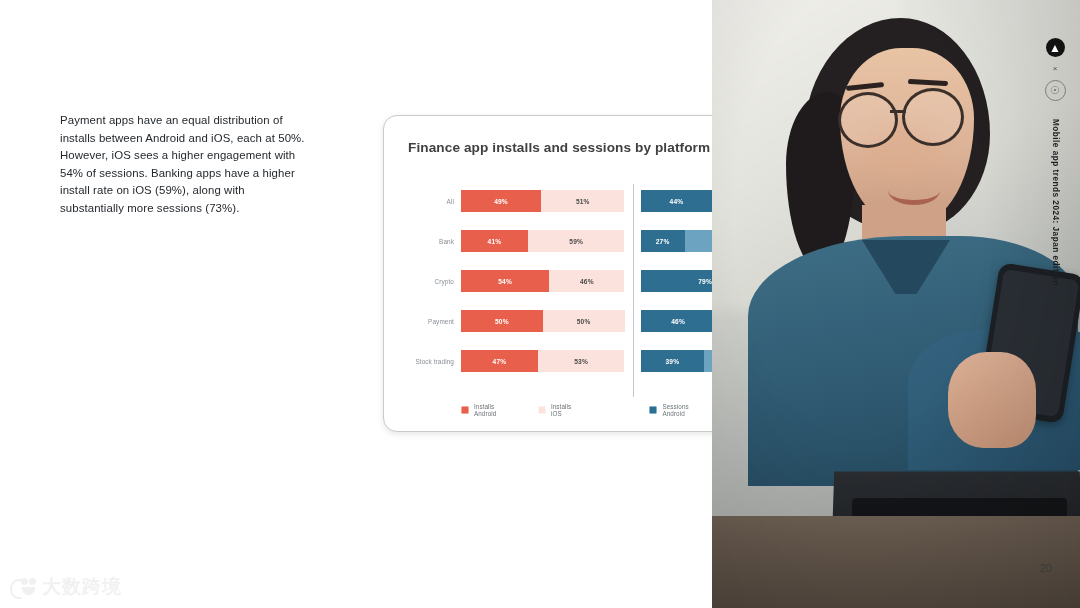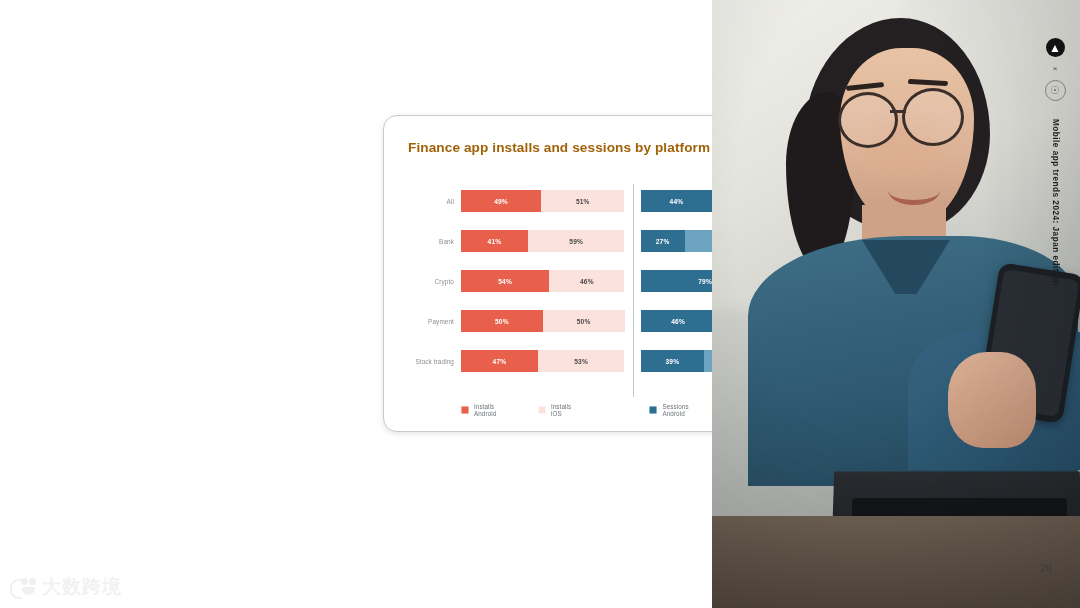--- a/index.html
+++ b/index.html
@@ -23,21 +23,21 @@
 
   
   .card{
     position:absolute;left:383px;top:115px;width:440px;height:317px;
     background:#ffffff;border:1px solid #c9c9c9;border-radius:14px;
     box-shadow:0 2px 6px rgba(0,0,0,.10);
     box-sizing:border-box;
   }
   .card-title{
     position:absolute;left:24px;top:22px;width:390px;
-    font-size:13.6px;line-height:19px;font-weight:bold;color:#a16207;
+    font-size:13.6px;line-height:19px;font-weight:bold;color:#404040;
     letter-spacing:.1px;
   }
   .chart{
     position:absolute;left:24px;top:74px;right:18px;bottom:40px;
   }
   .row{
     position:relative;height:22px;margin-bottom:18px;
   }
   .row:last-child{margin-bottom:0;}
   .row-label{
@@ -234,20 +234,21 @@
   .wm-c3{position:absolute;left:19px;top:2px;width:7px;height:7px;border-radius:50%;background:#e4e4e4;}
   .wm-c4{position:absolute;left:12px;top:11px;width:13px;height:8px;border-radius:0 0 7px 7px;background:#e4e4e4;}
   .wm-tx{font-size:19px;font-weight:bold;color:#e6e6e6;letter-spacing:1px;}
 </style>
 </head>
 <body>
 
 <div class="slide">
 
   <div class="text-col">
+    <p class="para">Payment apps have an equal distribution of installs between Android and iOS, each at 50%. However, iOS sees a higher engagement with 54% of sessions. Banking apps have a higher install rate on iOS (59%), along with substantially more sessions (73%).</p>
   </div>
 
   <div class="card">
     <div class="card-title">
       <div>Finance app installs and sessions by platform</div>
     </div>
 
     <div class="chart">
       <div class="divider"></div>
 

